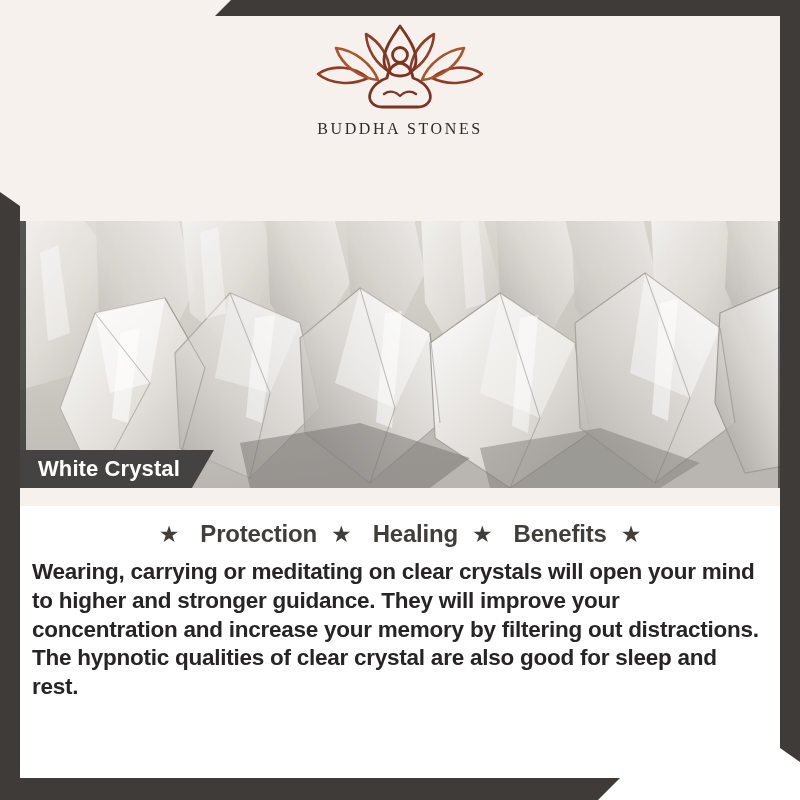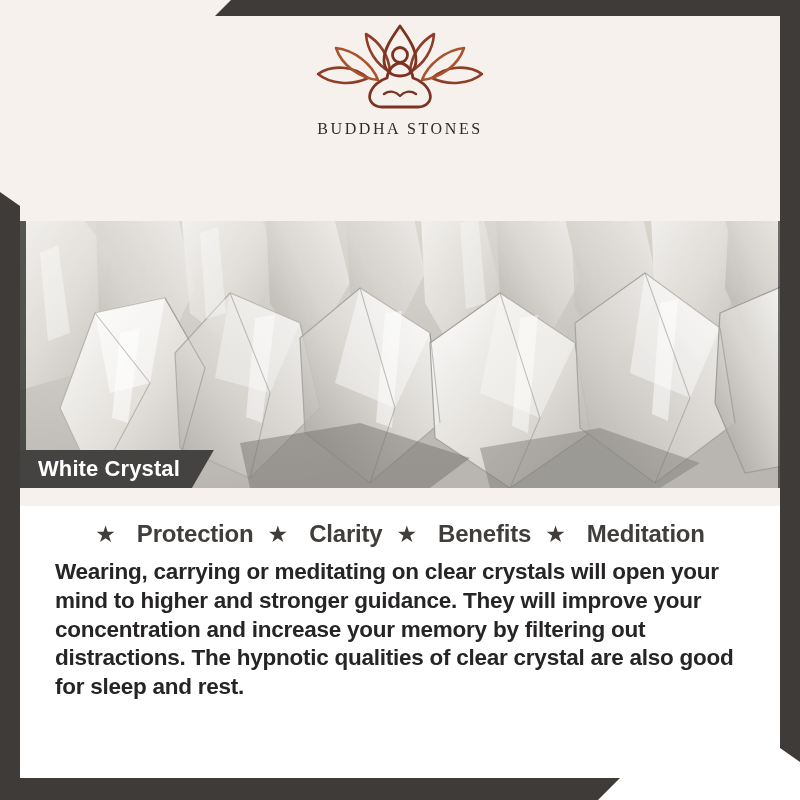--- a/index.html
+++ b/index.html
@@ -108,21 +108,20 @@
   .benefit { display:flex; align-items:center; gap:7px; }
   .benefit .star { font-size:23px; color:#403d3b; line-height:1; }
   .benefit .lbl {
     font-size:24px; font-weight:bold; color:#403d3b; letter-spacing:-0.2px;margin-left:14px;
   }
   .body-text {
     font-size:22.5px; line-height:1.28; color:#262424;
     font-weight:bold; letter-spacing:-0.25px;
     padding:0 2px;
     font-family:"Liberation Sans", sans-serif;
-    margin-left:23px;
   }
 </style>
 </head>
 <body>
 
 <div id="poster">
 
   <div class="header">
 
     <div class="logo-wrap">
@@ -254,29 +253,28 @@
 
   <div class="content">
 
     <div class="benefits">
       <div class="benefit">
         <span class="star">★</span>
         <span class="lbl">Protection</span>
       </div>
       <div class="benefit">
         <span class="star">★</span>
-        <span class="lbl">Clarity</span>
+        <span class="lbl">Healing</span>
       </div>
       <div class="benefit">
         <span class="star">★</span>
         <span class="lbl">Benefits</span>
       </div>
       <div class="benefit">
         <span class="star">★</span>
-        <span class="lbl">Meditation</span>
       </div>
     </div>
 
     <p class="body-text">Wearing, carrying or meditating on clear crystals will open your mind to higher and stronger guidance. They will improve your concentration and increase your memory by filtering out distractions. The hypnotic qualities of clear crystal are also good for sleep and rest.</p>
   </div>
 
   <div class="frame-top"></div>
   <div class="frame-right"></div>
   <div class="frame-left"></div>
   <div class="frame-bottom"></div>

